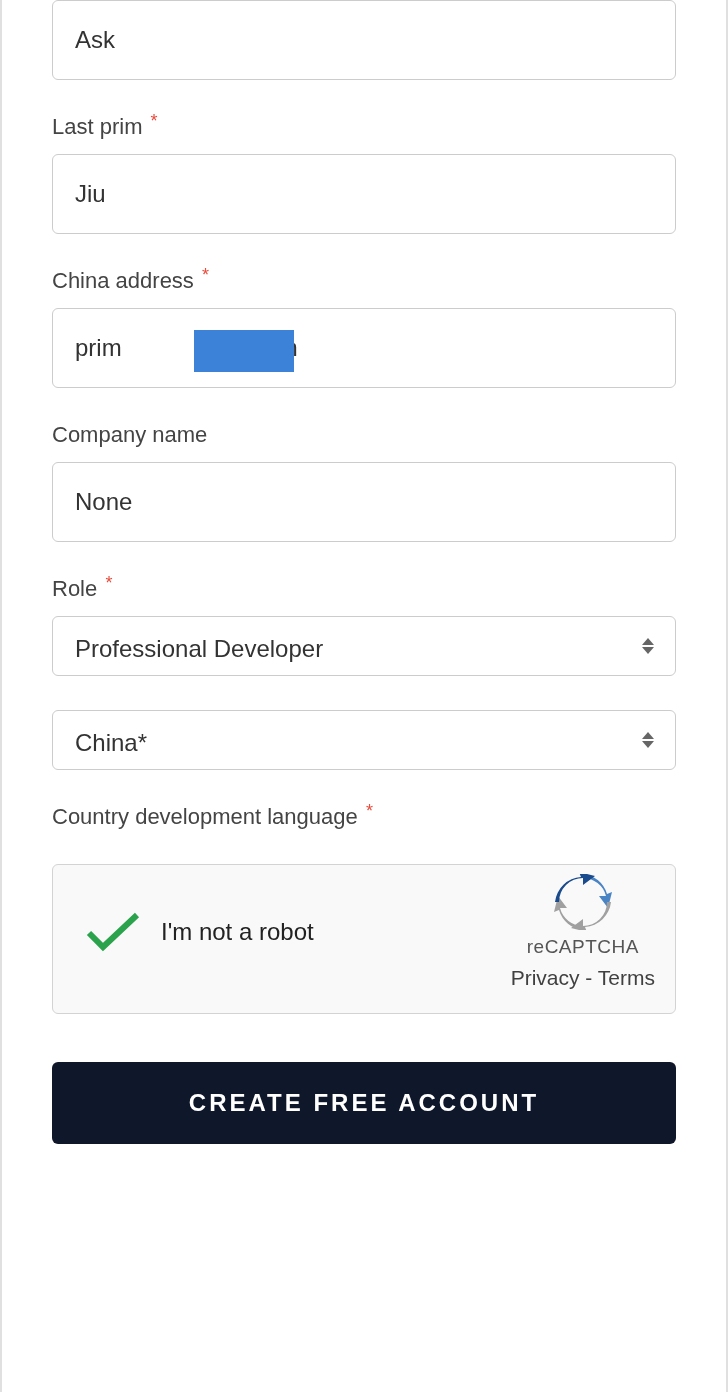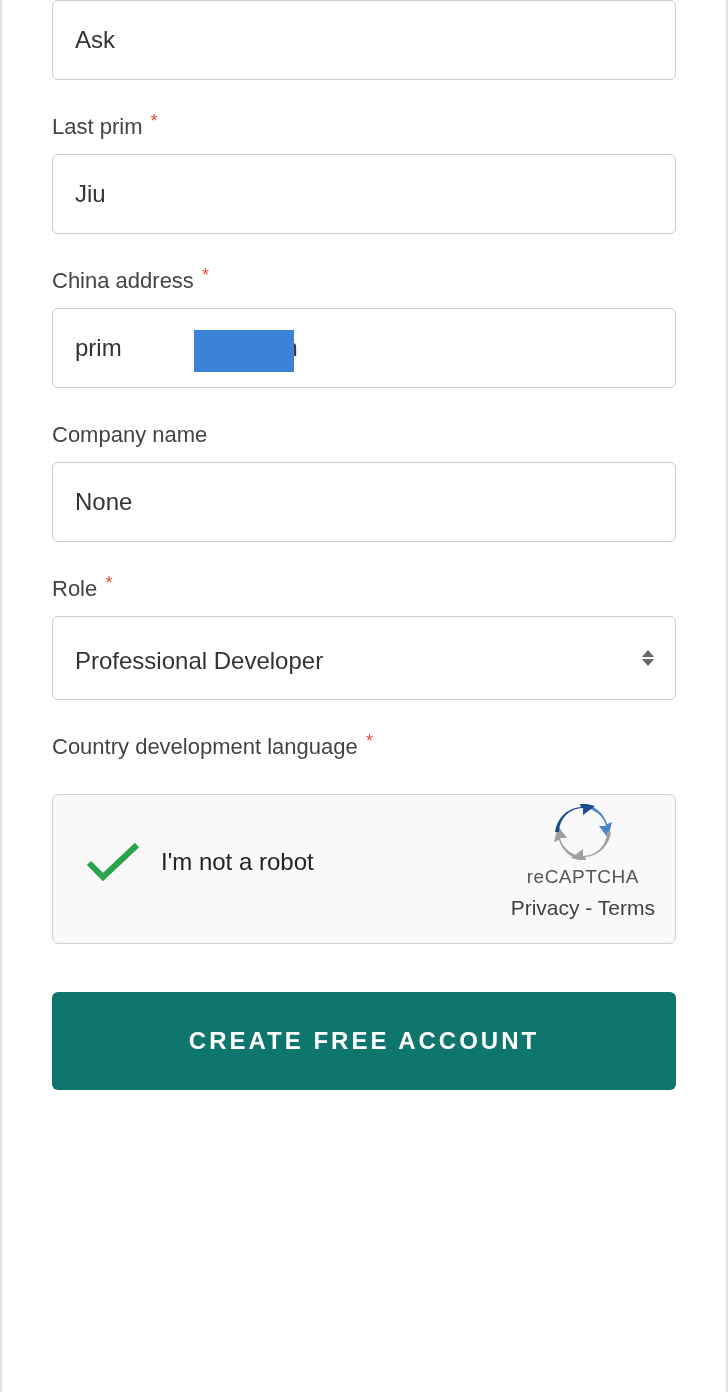--- a/index.html
+++ b/index.html
@@ -56,21 +56,21 @@
       position: absolute;
       top: 22px;
       left: 142px;
       width: 100px;
       height: 42px;
       background: #3b82d8;
       pointer-events: none;
     }
     .form-select {
       width: 100%;
-      height: 84px;
+      height: 60px;
       padding: 4px 50px 0 22px;
       font-size: 24px;
       color: #333333;
       border: 1px solid #cccccc;
       border-radius: 6px;
       background: #ffffff;
       font-family: inherit;
       appearance: none;
       -webkit-appearance: none;
       -moz-appearance: none;
@@ -144,22 +144,22 @@
     .recaptcha-links {
       font-size: 21px;
       color: #404040;
       margin-top: 8px;
     }
     .recaptcha-links span {
       cursor: pointer;
     }
     .submit-button {
       width: 100%;
-      height: 98px;
-      background: #0f766e;
+      height: 82px;
+      background: #0f172a;
       color: #ffffff;
       border: none;
       border-radius: 6px;
       font-size: 24px;
       font-weight: 600;
       letter-spacing: 3px;
       cursor: pointer;
       margin-top: 48px;
       font-family: inherit;
     }
@@ -209,20 +209,29 @@
         <option>Professional Developer</option>
       </select>
       <div class="select-arrows">
         <div class="arrow-up"></div>
         <div class="arrow-down"></div>
       </div>
     </div>
   </div>
 
   <div class="form-group">
+    <div class="select-wrapper">
+      <select class="form-select">
+        <option>China*</option>
+      </select>
+      <div class="select-arrows">
+        <div class="arrow-up"></div>
+        <div class="arrow-down"></div>
+      </div>
+    </div>
   </div>
 
   <div class="form-group">
     <label class="form-label">
       <span>Country development language</span>
       <span class="required">*</span>
     </label>
   </div>
 
   <div class="recaptcha-box">

